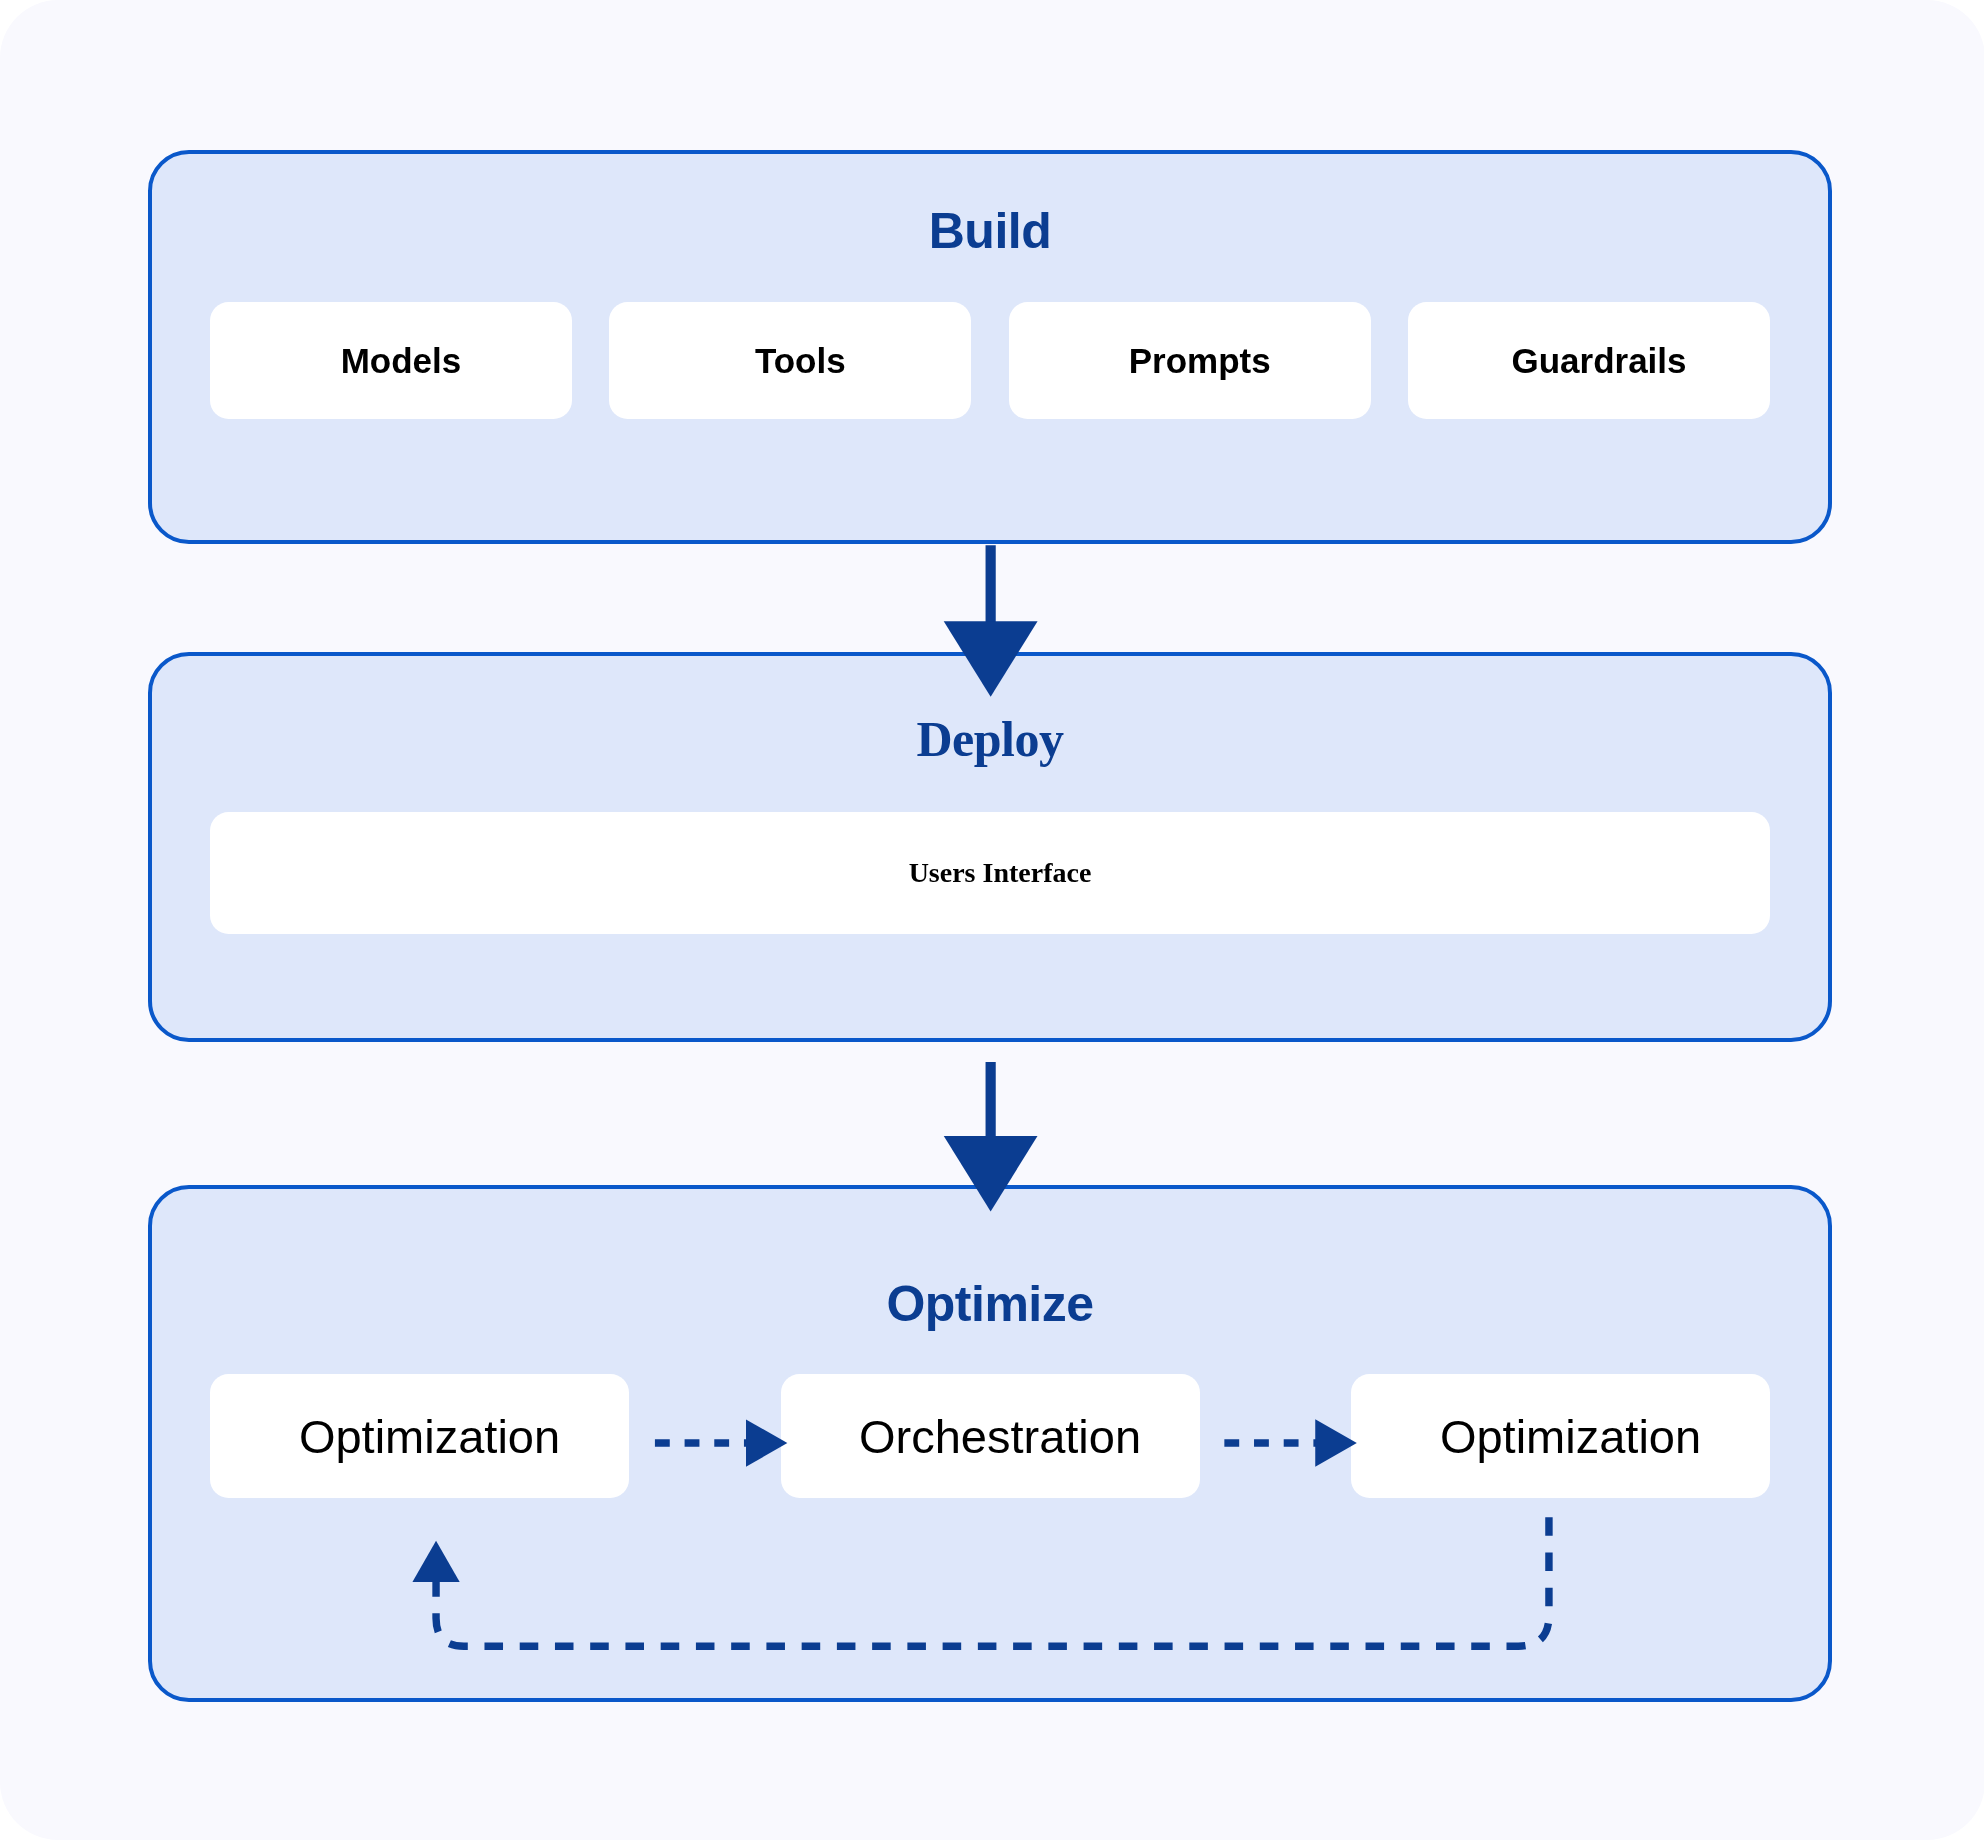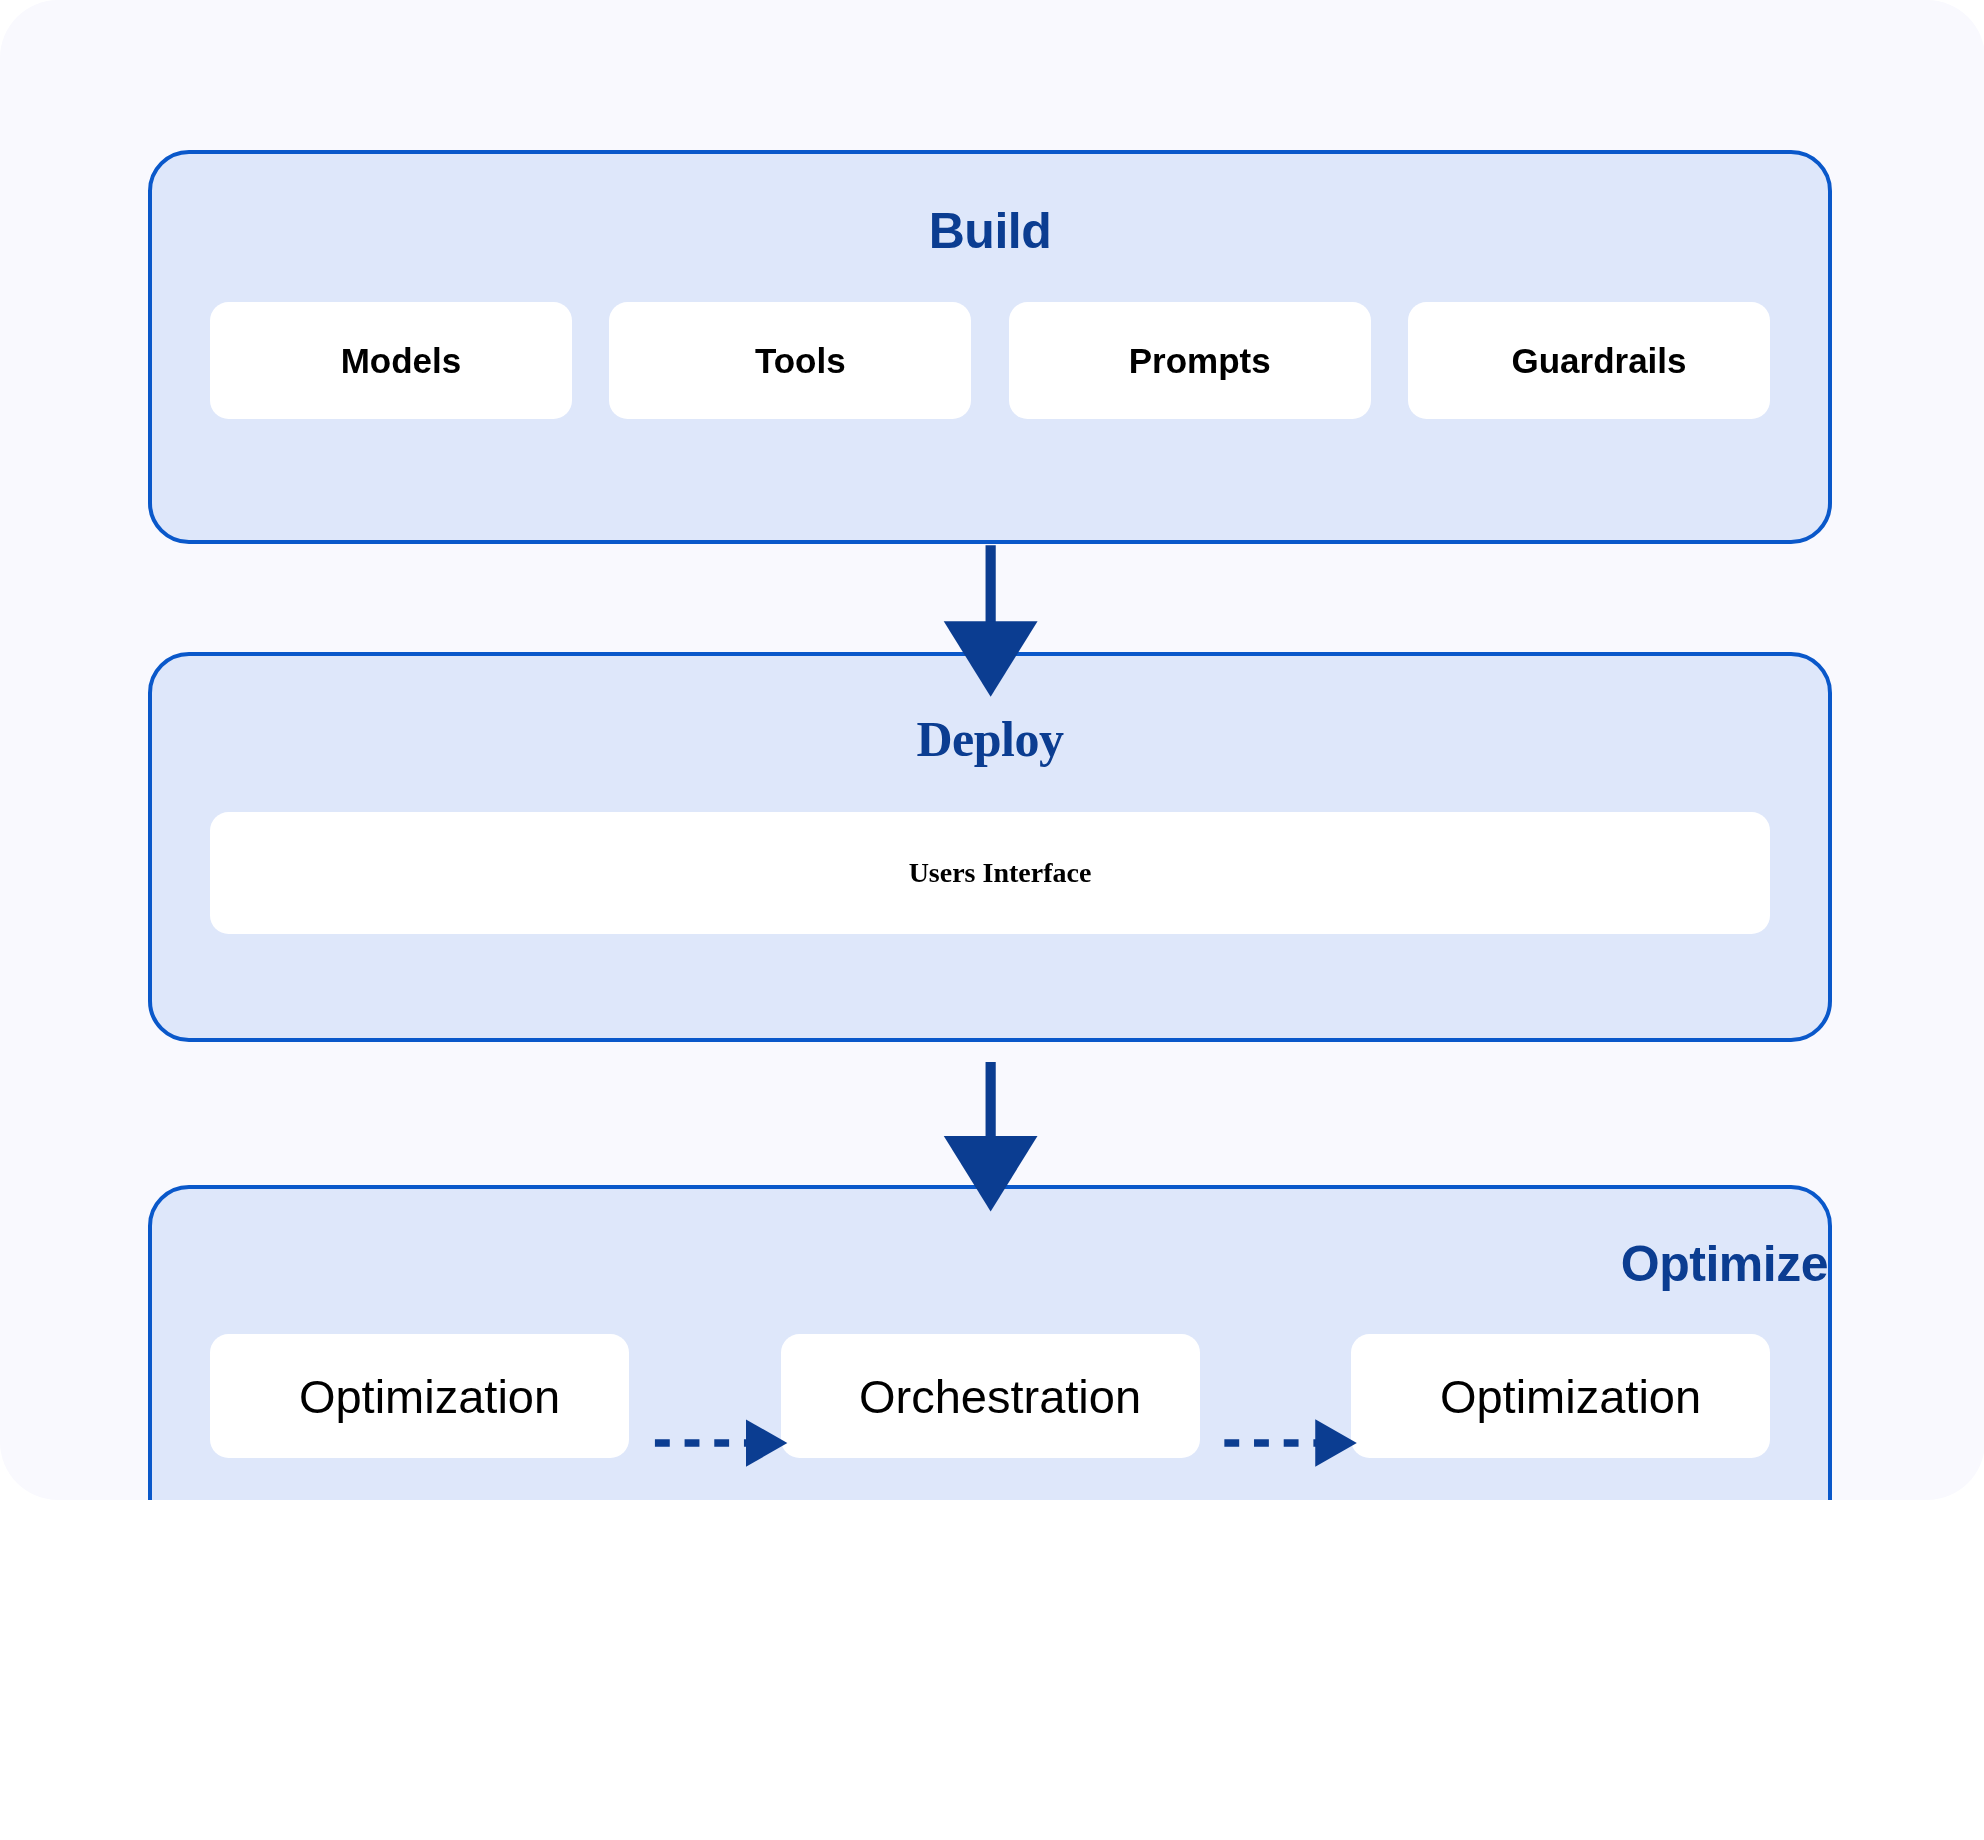--- a/index.html
+++ b/index.html
@@ -4,21 +4,21 @@
 <style>
   html,body{margin:0;padding:0;}
   body{
     width:1985px;height:1840px;
     background:#ffffff;
     font-family:"Liberation Sans", sans-serif;
     overflow:hidden;
   }
   #canvas{
     position:relative;
-    width:1985px;height:1500px;
+    width:1985px;height:1840px;
     background:#f9f9fe;
     border-radius:58px;
     box-sizing:border-box;
     overflow:hidden;
   }
 
   
   .stage{
     position:absolute;
     left:148px;
@@ -35,21 +35,21 @@
   .stage-title{
     text-align:center;
     color:#0b3d91;
     font-weight:bold;
     font-size:50px;
     letter-spacing:-0.5px;
     line-height:1;
   }
   #stage-build .stage-title   { margin-top:52px; }
   #stage-deploy .stage-title  { margin-top:58px; }
-  #stage-optimize .stage-title{ margin-top:50px;text-align:right; }
+  #stage-optimize .stage-title{ margin-top:90px; }
 
   
   .card-row{
     display:flex;
     justify-content:space-between;
     align-items:center;
     padding:0 58px;
     box-sizing:border-box;
   }
   #build-cards   { margin-top:46px; }

